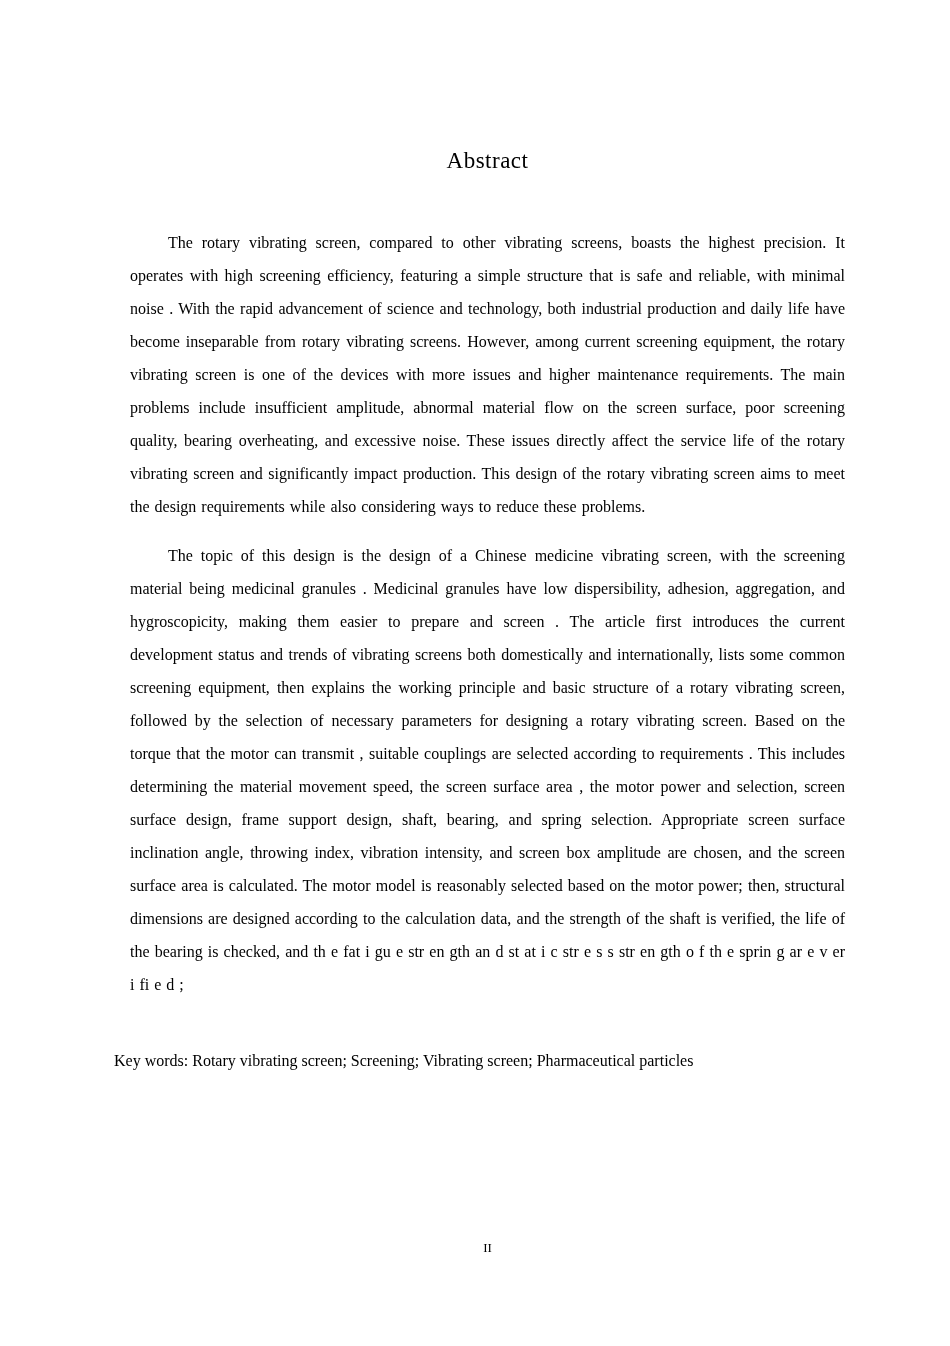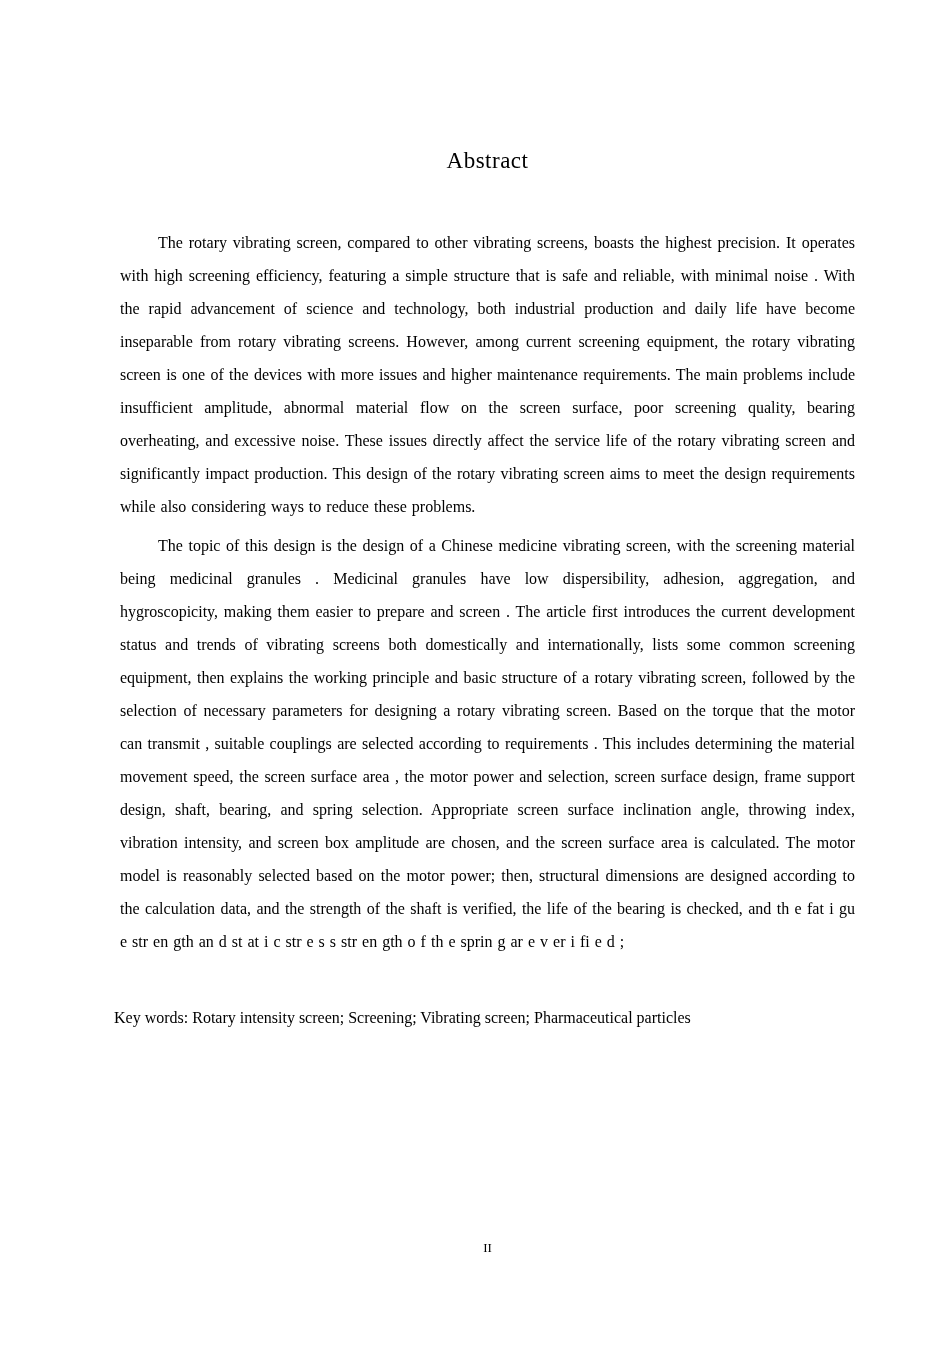--- a/index.html
+++ b/index.html
@@ -25,21 +25,21 @@
     text-align: center;
     margin: 0 0 50px 0;
     line-height: 30px;
     letter-spacing: 0.5px;
   }
   .body-para {
     font-size: 16px;
     line-height: 33px;
     text-align: justify;
     text-indent: 38px;
-    margin: 6px;
+    margin: 16px;
     word-spacing: 1px;
   }
   .keywords {
     font-size: 16px;
     line-height: 24px;
     margin: 48px 0 0 0;
     text-align: left;
   }
   .keywords .kw-label {
     font-weight: normal;
@@ -58,17 +58,17 @@
 <body>
 
 <div class="page">
 
   <h1 class="title">Abstract</h1>
 
   <p class="body-para">The rotary vibrating screen, compared to other vibrating screens, boasts the highest precision. It operates with high screening efficiency, featuring a simple structure that is safe and reliable, with minimal noise . With the rapid advancement of science and technology, both industrial production and daily life have become inseparable from rotary vibrating screens. However, among current screening equipment, the rotary vibrating screen is one of the devices with more issues and higher maintenance requirements. The main problems include insufficient amplitude, abnormal material flow on the screen surface, poor screening quality, bearing overheating, and excessive noise. These issues directly affect the service life of the rotary vibrating screen and significantly impact production. This design of the rotary vibrating screen aims to meet the design requirements while also considering ways to reduce these problems.</p>
 
   <p class="body-para">The topic of this design is the design of a Chinese medicine vibrating screen, with the screening material being medicinal granules . Medicinal granules have low dispersibility, adhesion, aggregation, and hygroscopicity, making them easier to prepare and screen . The article first introduces the current development status and trends of vibrating screens both domestically and internationally, lists some common screening equipment, then explains the working principle and basic structure of a rotary vibrating screen, followed by the selection of necessary parameters for designing a rotary vibrating screen. Based on the torque that the motor can transmit , suitable couplings are selected according to requirements . This includes determining the material movement speed, the screen surface area , the motor power and selection, screen surface design, frame support design, shaft, bearing, and spring selection. Appropriate screen surface inclination angle, throwing index, vibration intensity, and screen box amplitude are chosen, and the screen surface area is calculated. The motor model is reasonably selected based on the motor power; then, structural dimensions are designed according to the calculation data, and the strength of the shaft is verified, the life of the bearing is checked, and th e fat i gu e str en gth an d st at i c str e s s str en gth o f th e sprin g ar e v er i fi e d ;</p>
 
-  <p class="keywords"><span class="kw-label">Key words:</span><span> Rotary intensity screen;  Screening; Vibrating screen; Pharmaceutical particles</span></p>
+  <p class="keywords"><span class="kw-label">Key words:</span><span> Rotary vibrating screen;  Screening; Vibrating screen; Pharmaceutical particles</span></p>
 
   <div class="page-number">II</div>
 
 </div>
 
 </body></html>

